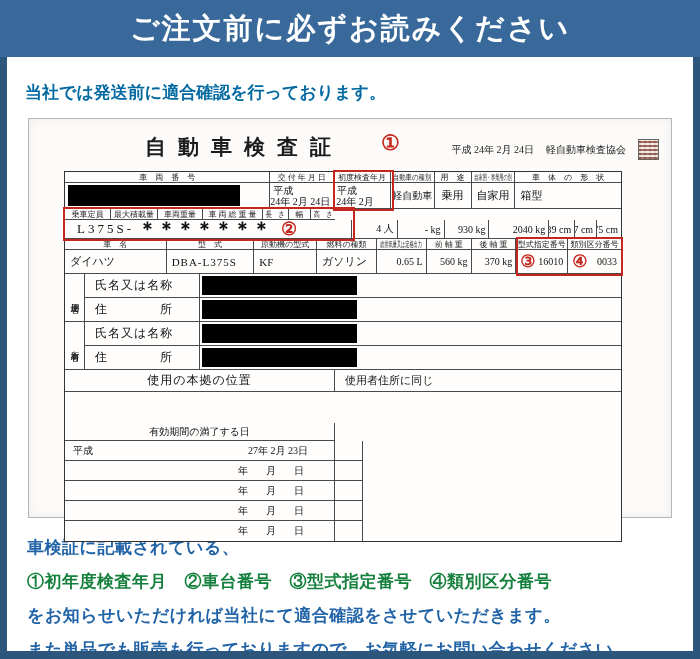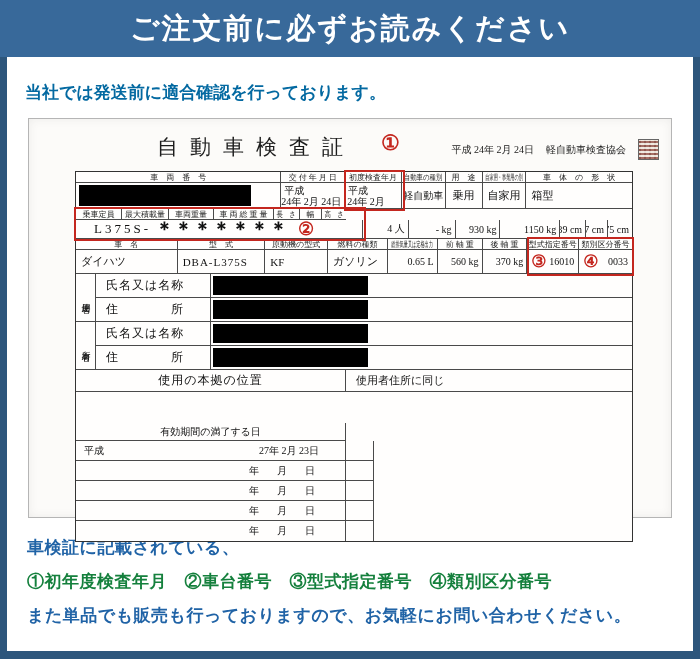--- a/index.html
+++ b/index.html
@@ -15,33 +15,33 @@
   .panel { position: absolute; left: 7px; right: 7px; top: 57px; bottom: 8px;
            background: #ffffff; overflow: hidden; }
 
   .intro { margin: 24px 0 0 18px; color: #0369a1; font-size: 17px; font-weight: bold; }
 
   
   .certbox { position: relative; margin: 14px auto 0; width: 644px; height: 400px;
              border: 1px solid #b5b5b5; background: #fcfbf9;
              box-shadow: inset 0 0 10px rgba(60,60,60,.08); font-family: "Liberation Serif", serif; }
   .cert-title-row { position: absolute; top: 14px; left: 0; width: 100%; height: 30px; }
-  .cert-title { position: absolute; left: 128px; top: 0; font-size: 21px; font-weight: normal;
+  .cert-title { position: absolute; left: 116px; top: 0; font-size: 21px; font-weight: bold;
                 letter-spacing: 12px; color: #1c1c1c; white-space: nowrap; }
   .circle-red { color: #c4271f; font-weight: bold; }
   .cert-ann1 { position: absolute; left: 352px; top: -2px; font-size: 21px; }
   .cert-meta { position: absolute; right: 12px; top: 6px; display: flex; align-items: center; gap: 12px;
                font-size: 10px; color: #222; }
   .seal { width: 21px; height: 21px; border: 1px solid #666;
           background:
             repeating-linear-gradient(0deg, rgba(140,70,60,.75) 0 2px, rgba(240,234,226,.9) 2px 4px),
             repeating-linear-gradient(90deg, rgba(90,60,55,.6) 0 2px, rgba(230,220,210,.5) 2px 5px);
           }
 
-  .ctable { position: absolute; left: 46px; top: 52px; width: 558px; border: 1px solid #333;
+  .ctable { position: absolute; left: 35px; top: 52px; width: 558px; border: 1px solid #333;
             background: #fffefd; font-size: 11px; color: #111; }
   .tr { display: flex; }
   .td { border-right: 1px solid #4a4a4a; border-bottom: 1px solid #4a4a4a;
         display: flex; align-items: center; overflow: hidden; }
   .td.last { border-right: none; }
   .hh .td { height: 11px; justify-content: center; font-size: 8px; color: #222; }
   .hh .td span { display: inline-block; white-space: nowrap; }
   .sx8 { transform: scaleX(0.8); } .sx6 { transform: scaleX(0.52); }
   .vh1 .td { height: 26px; } .vh2 .td { height: 19px; } .vh3 .td { height: 24px; }
   .uh .td { height: 24px; } .bh .td { height: 22px; text-align: center; }
@@ -57,21 +57,21 @@
   .eracell .era { text-align: left; padding-left: 3px; font-size: 10px; }
   .eracell .dt  { text-align: right; padding-right: 16px; font-size: 10px; white-space: nowrap; }
   .cen { justify-content: center; }
   .numv { justify-content: flex-end; padding-right: 3px; font-size: 10px; white-space: nowrap; }
   .padl { padding-left: 5px; }
 
   .redact { background: #000; }
   .redact.plate { width: 172px; height: 21px; margin-left: 3px; }
   .redact.person { width: 155px; height: 19px; margin-left: 2px; }
 
-  .chassis { padding-left: 18px; }
+  .chassis { padding-left: 12px; }
   .chassis .pfx { font-size: 13px; letter-spacing: 3px; }
   .chassis .mask { font-family: "Liberation Sans", sans-serif; font-weight: bold; font-size: 19px;
                    letter-spacing: 0px; margin-left: 4px; line-height: 10px; }
   .chassis .ann { font-size: 18px; margin-left: 10px; }
   .annval { justify-content: space-between; padding: 0 4px; }
   .annval .num { font-size: 10px; }
   .annval .circle-red { font-size: 17px; }
 
   .vlab { width: 20px; justify-content: center; font-size: 9px;
           writing-mode: vertical-rl; text-orientation: upright; letter-spacing: 1px; }
@@ -198,21 +198,21 @@
 
         <div class="tr vh2">
           <div class="td dw1 chassis">
             <span class="pfx">L375S-</span>
             <span class="mask">＊＊＊＊＊＊＊</span>
             <span class="ann circle-red">②</span>
           </div>
           <div class="td dw2 numv">4 人</div>
           <div class="td dw3 numv">- kg</div>
           <div class="td dw4 numv">930 kg</div>
-          <div class="td dw5 numv">1150 kg</div>
+          <div class="td dw5 numv">2040 kg</div>
           <div class="td dw6 numv">339 cm</div>
           <div class="td dw7 numv">147 cm</div>
           <div class="td dw8 last numv">175 cm</div>
         </div>
 
         <div class="tr hh">
           <div class="td ew1">
               <span>車　名</span>
             </div>
           <div class="td ew2">
@@ -334,17 +334,18 @@
 
         <div class="redbox rb1"></div>
         <div class="redbox rb2"></div>
         <div class="redbox rb3"></div>
       </div>
     </div>
 
     <div class="footer">
       <div class="line">車検証に記載されている、</div>
       <div class="line redline">①初年度検査年月　②車台番号　③型式指定番号　④類別区分番号</div>
+      <div class="line">をお知らせいただければ当社にて適合確認をさせていただきます。</div>
       <div class="line">また単品でも販売も行っておりますので、お気軽にお問い合わせください。</div>
     </div>
 
   </div>
 </div>
 
 </body></html>

